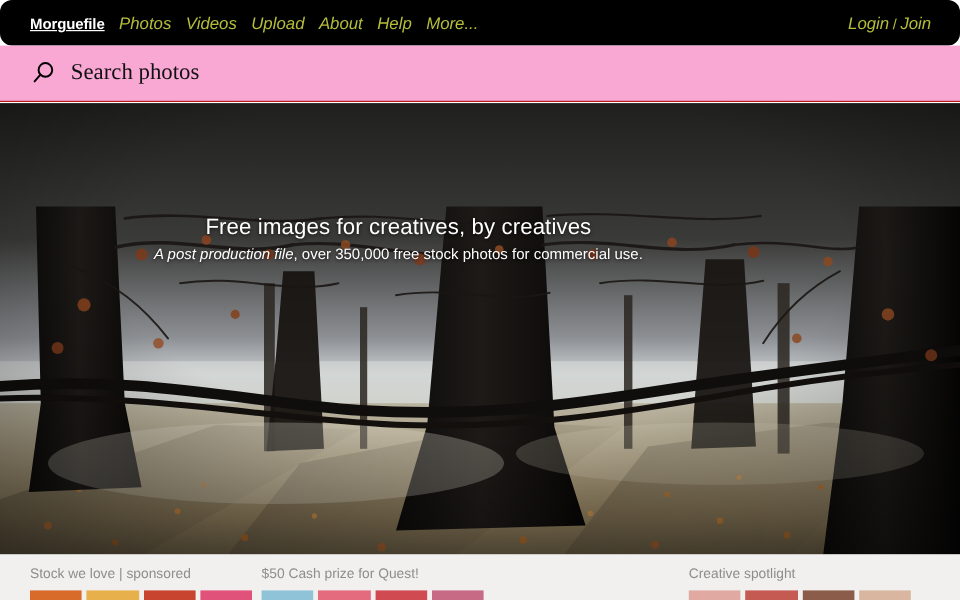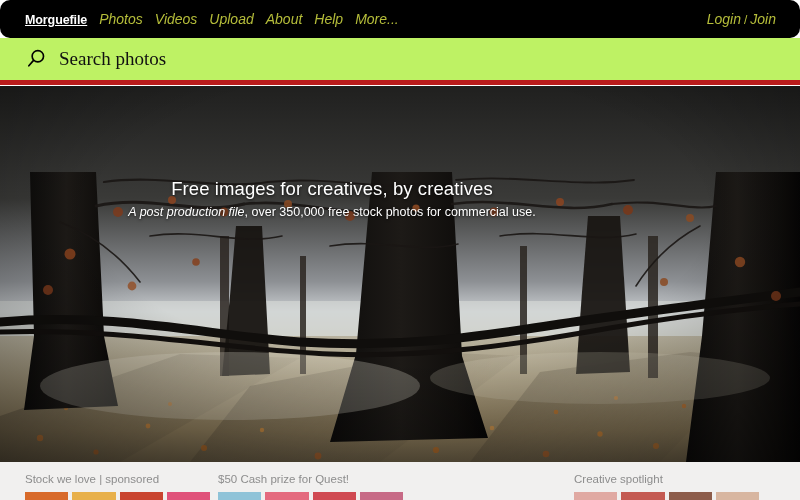--- a/index.html
+++ b/index.html
@@ -43,22 +43,22 @@
     display: flex; align-items: baseline;
     font-size: 12px;
     color: #b5bd3a;
   }
   #nav-right .sep { margin: 0 3px; color: #b5bd3a; }
 
   
   #searchbar {
     position: absolute; left: 0; top: 38px;
     width: 800px; height: 47px;
-    background: #bef264;
-    border-bottom: 5px solid #b91c1c;
+    background: #f9a8d4;
+    border-bottom: 1px solid #b91c1c;
     display: flex; align-items: center;
   }
   #search-icon {
     margin-left: 25px;
     width: 22px; height: 22px;
     display: block;
     flex: none;
   }
   #search-input {
     margin-left: 12px;

